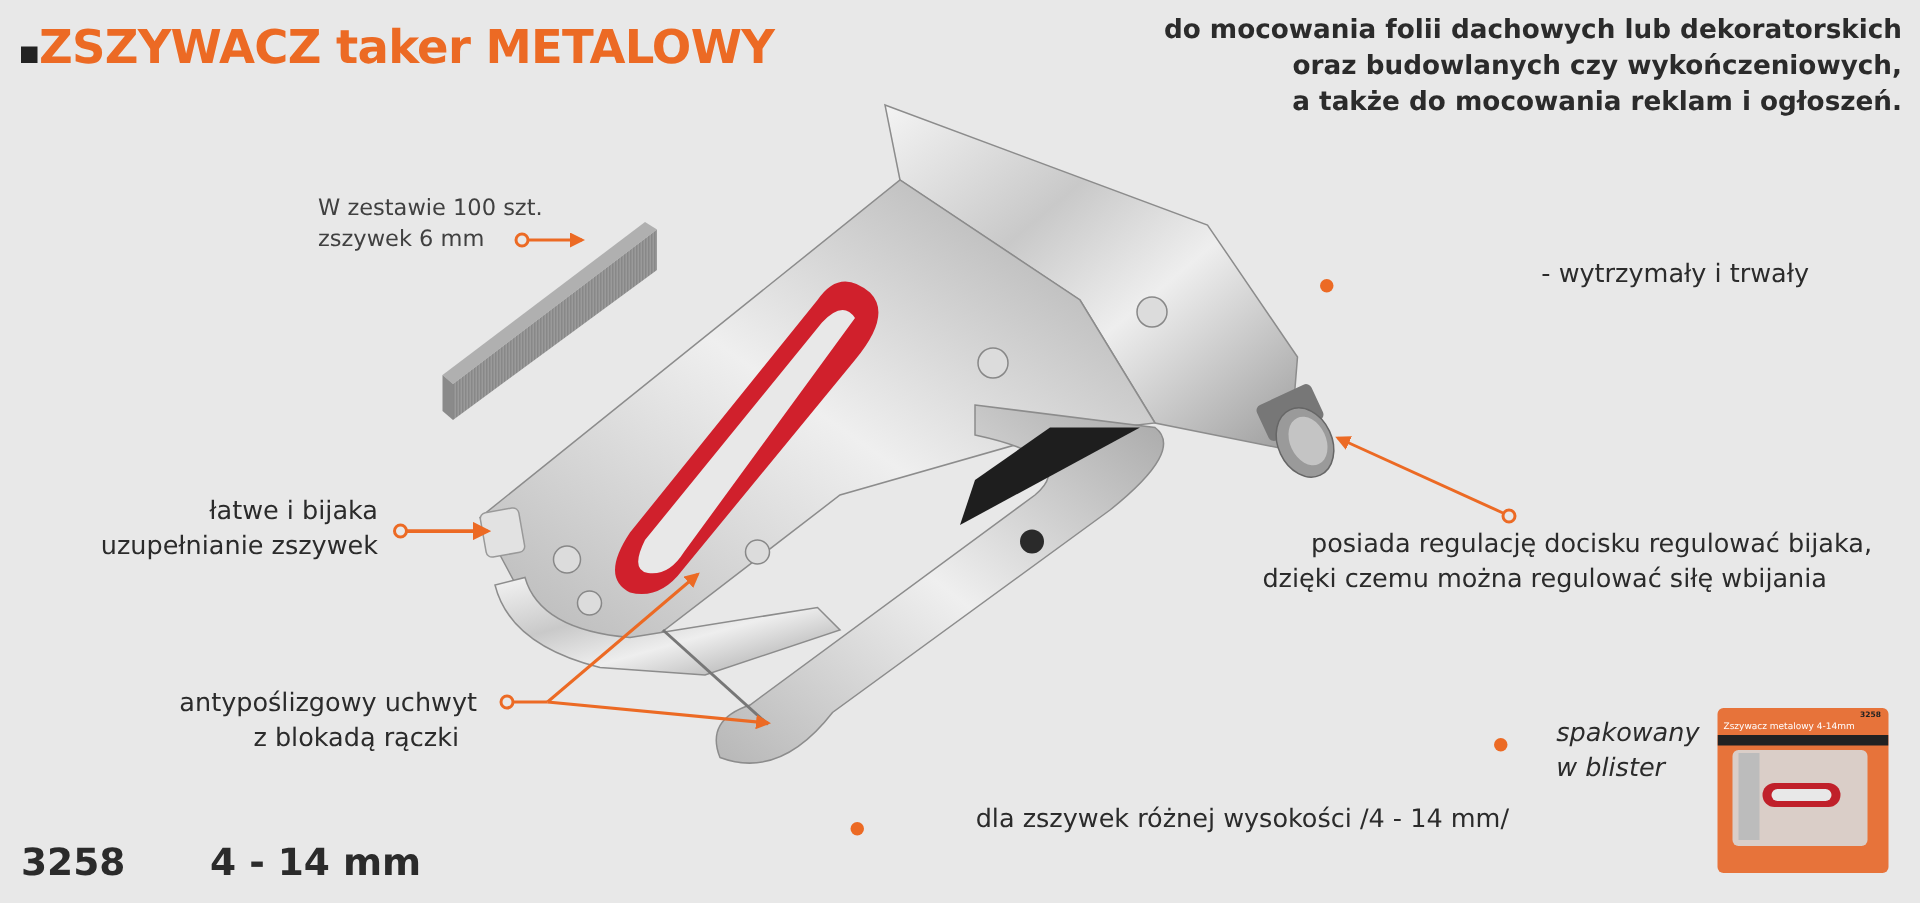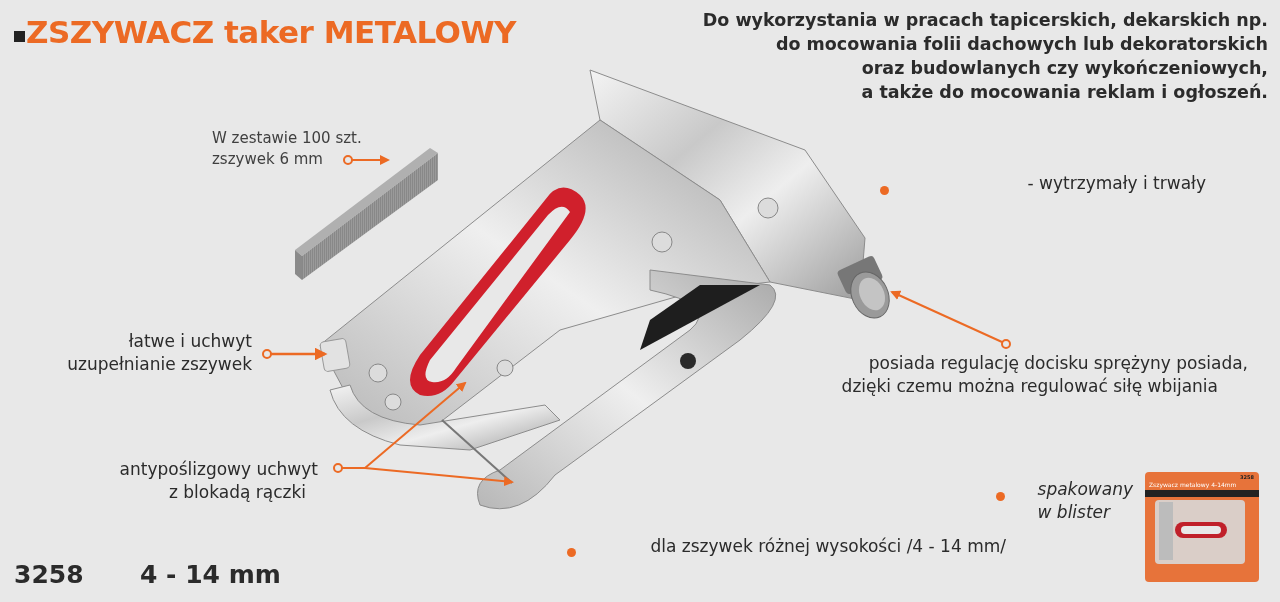--- a/index.html
+++ b/index.html
@@ -39,21 +39,20 @@
   </style>
 </head>
 <body>
 
 <div class="abs title">
   <span class="sq"></span>
   <span>ZSZYWACZ taker METALOWY</span>
 </div>
 
 <div class="abs desc">
-  <div>Do wykorzystania w pracach tapicerskich, dekarskich np.</div>
   <div>do mocowania folii dachowych lub dekoratorskich</div>
   <div>oraz budowlanych czy wykończeniowych,</div>
   <div>a także do mocowania reklam i ogłoszeń.</div>
 </div>
 
 <svg class="scene" width="1280" height="602" viewBox="0 0 1280 602">
   <defs>
     <linearGradient id="chrome" x1="0" y1="0" x2="1" y2="1">
       <stop offset="0" stop-color="#f4f4f4"></stop>
       <stop offset="0.35" stop-color="#c9c9c9"></stop>
@@ -132,31 +131,31 @@
     <line x1="1002" y1="342" x2="892" y2="292" stroke="#ec6a24" stroke-width="2" marker-end="url(#arrow)"></line>
   </g>
 </svg>
 
 <div class="abs lbl-sm" style="left:212px; top:128px; text-align:left;">
   <div>W zestawie 100 szt.</div>
   <div>zszywek 6 mm</div>
 </div>
 
 <div class="abs lbl" style="right:1028px; top:330px; text-align:right;">
-  <div>łatwe i uchwyt</div>
+  <div>łatwe i bijaka</div>
   <div>uzupełnianie zszywek</div>
 </div>
 
 <div class="abs lbl" style="right:948px; top:458px; text-align:right;">
   <div style="padding-right:14px;">antypoślizgowy uchwyt</div>
   <div style="padding-right:26px;">z blokadą rączki</div>
 </div>
 
 <div class="abs lbl" style="right:32px; top:352px; text-align:right;">
-  <div>posiada regulację docisku sprężyny posiada,</div>
+  <div>posiada regulację docisku regulować bijaka,</div>
   <div style="padding-right:30px;">dzięki czemu można regulować siłę wbijania</div>
 </div>
 
 <div class="abs" style="left:880px; top:180px;"><span class="bullet"></span></div>
 <div class="abs lbl" style="right:74px; top:172px; text-align:right;">
   <div>- wytrzymały i trwały</div>
 </div>
 
 <div class="abs" style="left:567px; top:542px;"><span class="bullet"></span></div>
 <div class="abs lbl" style="right:274px; top:535px; text-align:right;">

